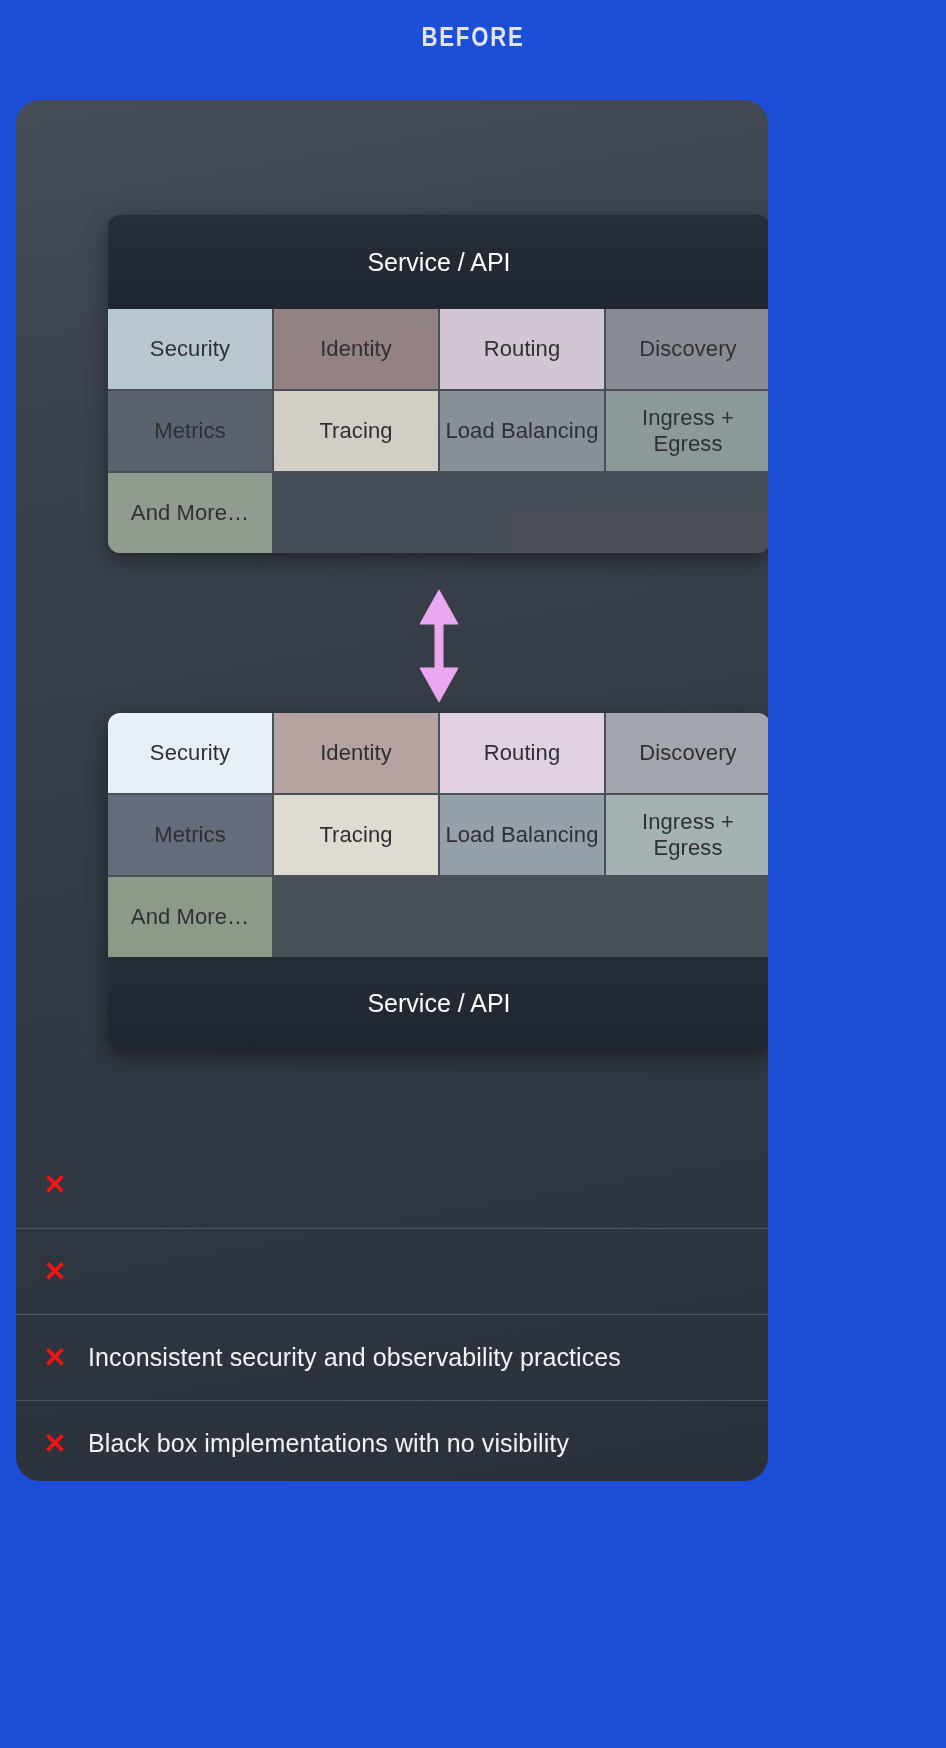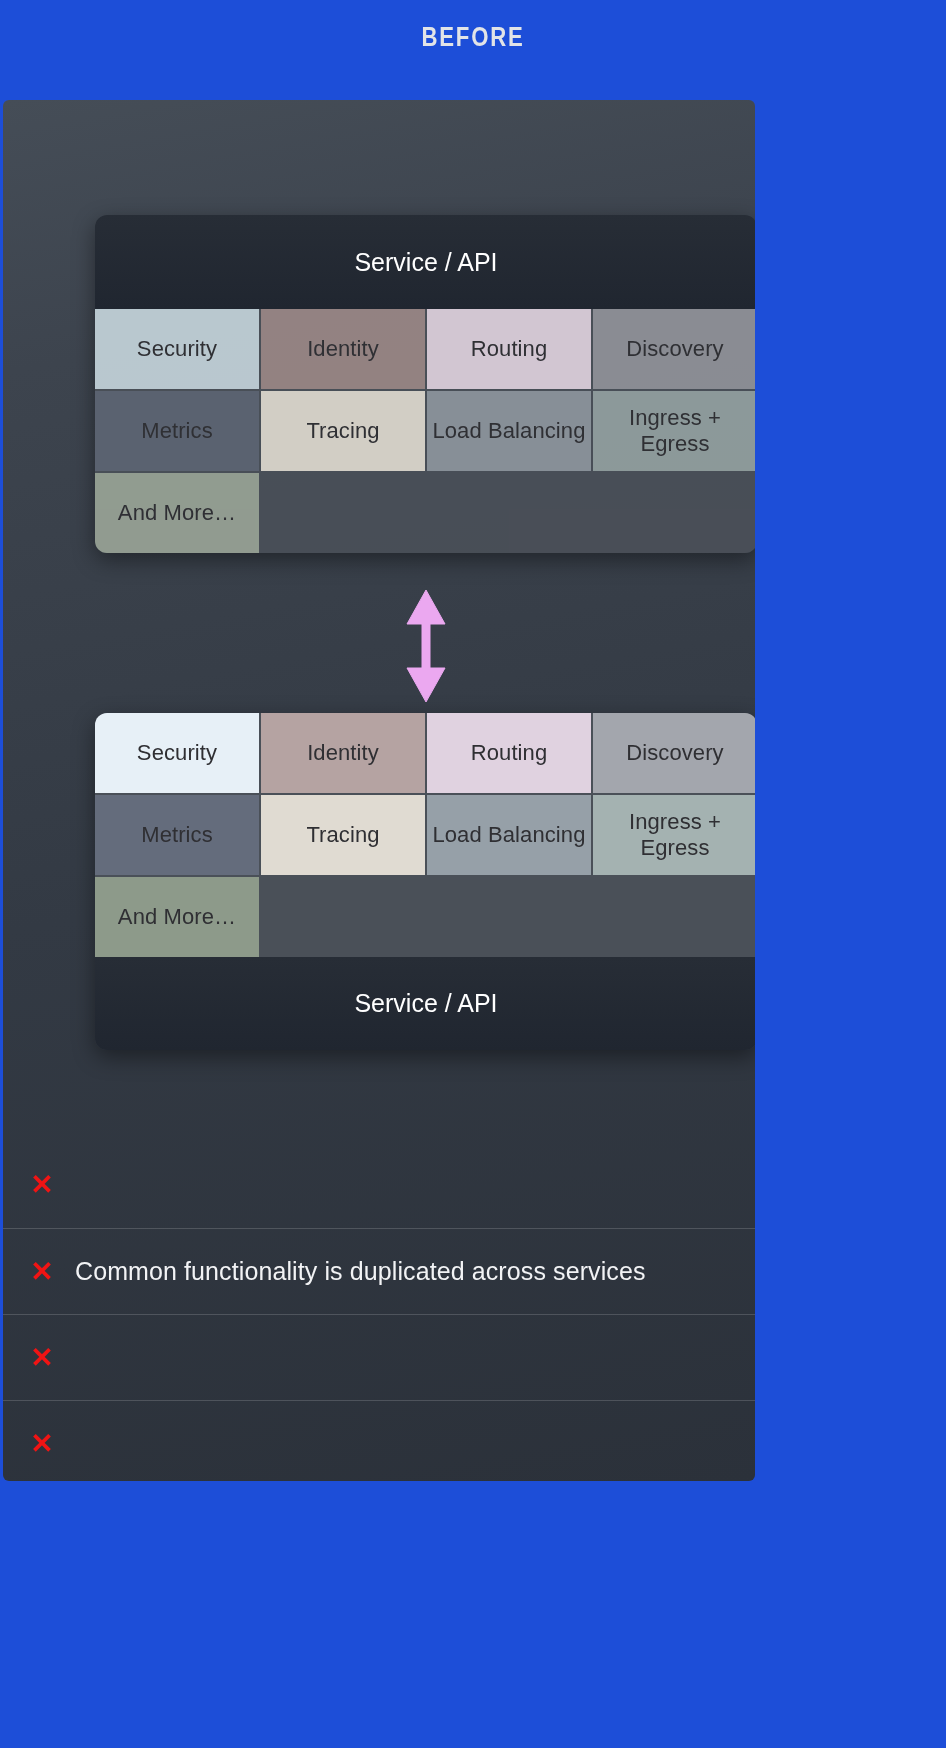--- a/index.html
+++ b/index.html
@@ -31,25 +31,25 @@
     letter-spacing: 2.2px;
     color: #e2e4e7;
     font-family: "Liberation Sans Narrow", "Liberation Sans", sans-serif;
     transform: scaleX(0.82);
     transform-origin: center;
   }
 
   
   .panel {
     position: absolute;
-    left: 3px;
+    left: 16px;
     top: 100px;
     width: 752px;
     height: 1381px;
-    border-radius: 6px;
+    border-radius: 24px;
     background: linear-gradient(170deg, #454d57 0%, #3d444e 18%, #333a44 55%, #2b313a 100%);
     overflow: hidden;
   }
 
   
   .card {
     position: absolute;
     left: 92px;
     width: 662px;
     border-radius: 12px;
@@ -181,24 +181,25 @@
       </div>
       <div class="card-band band-bottom">Service / API</div>
     </div>
 
     <div class="bullets">
       <div class="bullet-row">
         <span class="x-icon" style="color: rgb(240, 20, 20);">✕</span>
       </div>
       <div class="bullet-row">
         <span class="x-icon" style="color: rgb(240, 20, 20);">✕</span>
-        <span class="bullet-text">Common functionality is duplicated across services</span>
-      </div>
-      <div class="bullet-row">
-        <span class="x-icon" style="color: rgb(240, 20, 20);">✕</span>
-      </div>
-      <div class="bullet-row">
-        <span class="x-icon" style="color: rgb(240, 20, 20);">✕</span>
+      </div>
+      <div class="bullet-row">
+        <span class="x-icon" style="color: rgb(240, 20, 20);">✕</span>
+        <span class="bullet-text">Inconsistent security and observability practices</span>
+      </div>
+      <div class="bullet-row">
+        <span class="x-icon" style="color: rgb(240, 20, 20);">✕</span>
+        <span class="bullet-text">Black box implementations with no visibility</span>
       </div>
     </div>
 
   </div>
 </div>
 
 </body></html>

